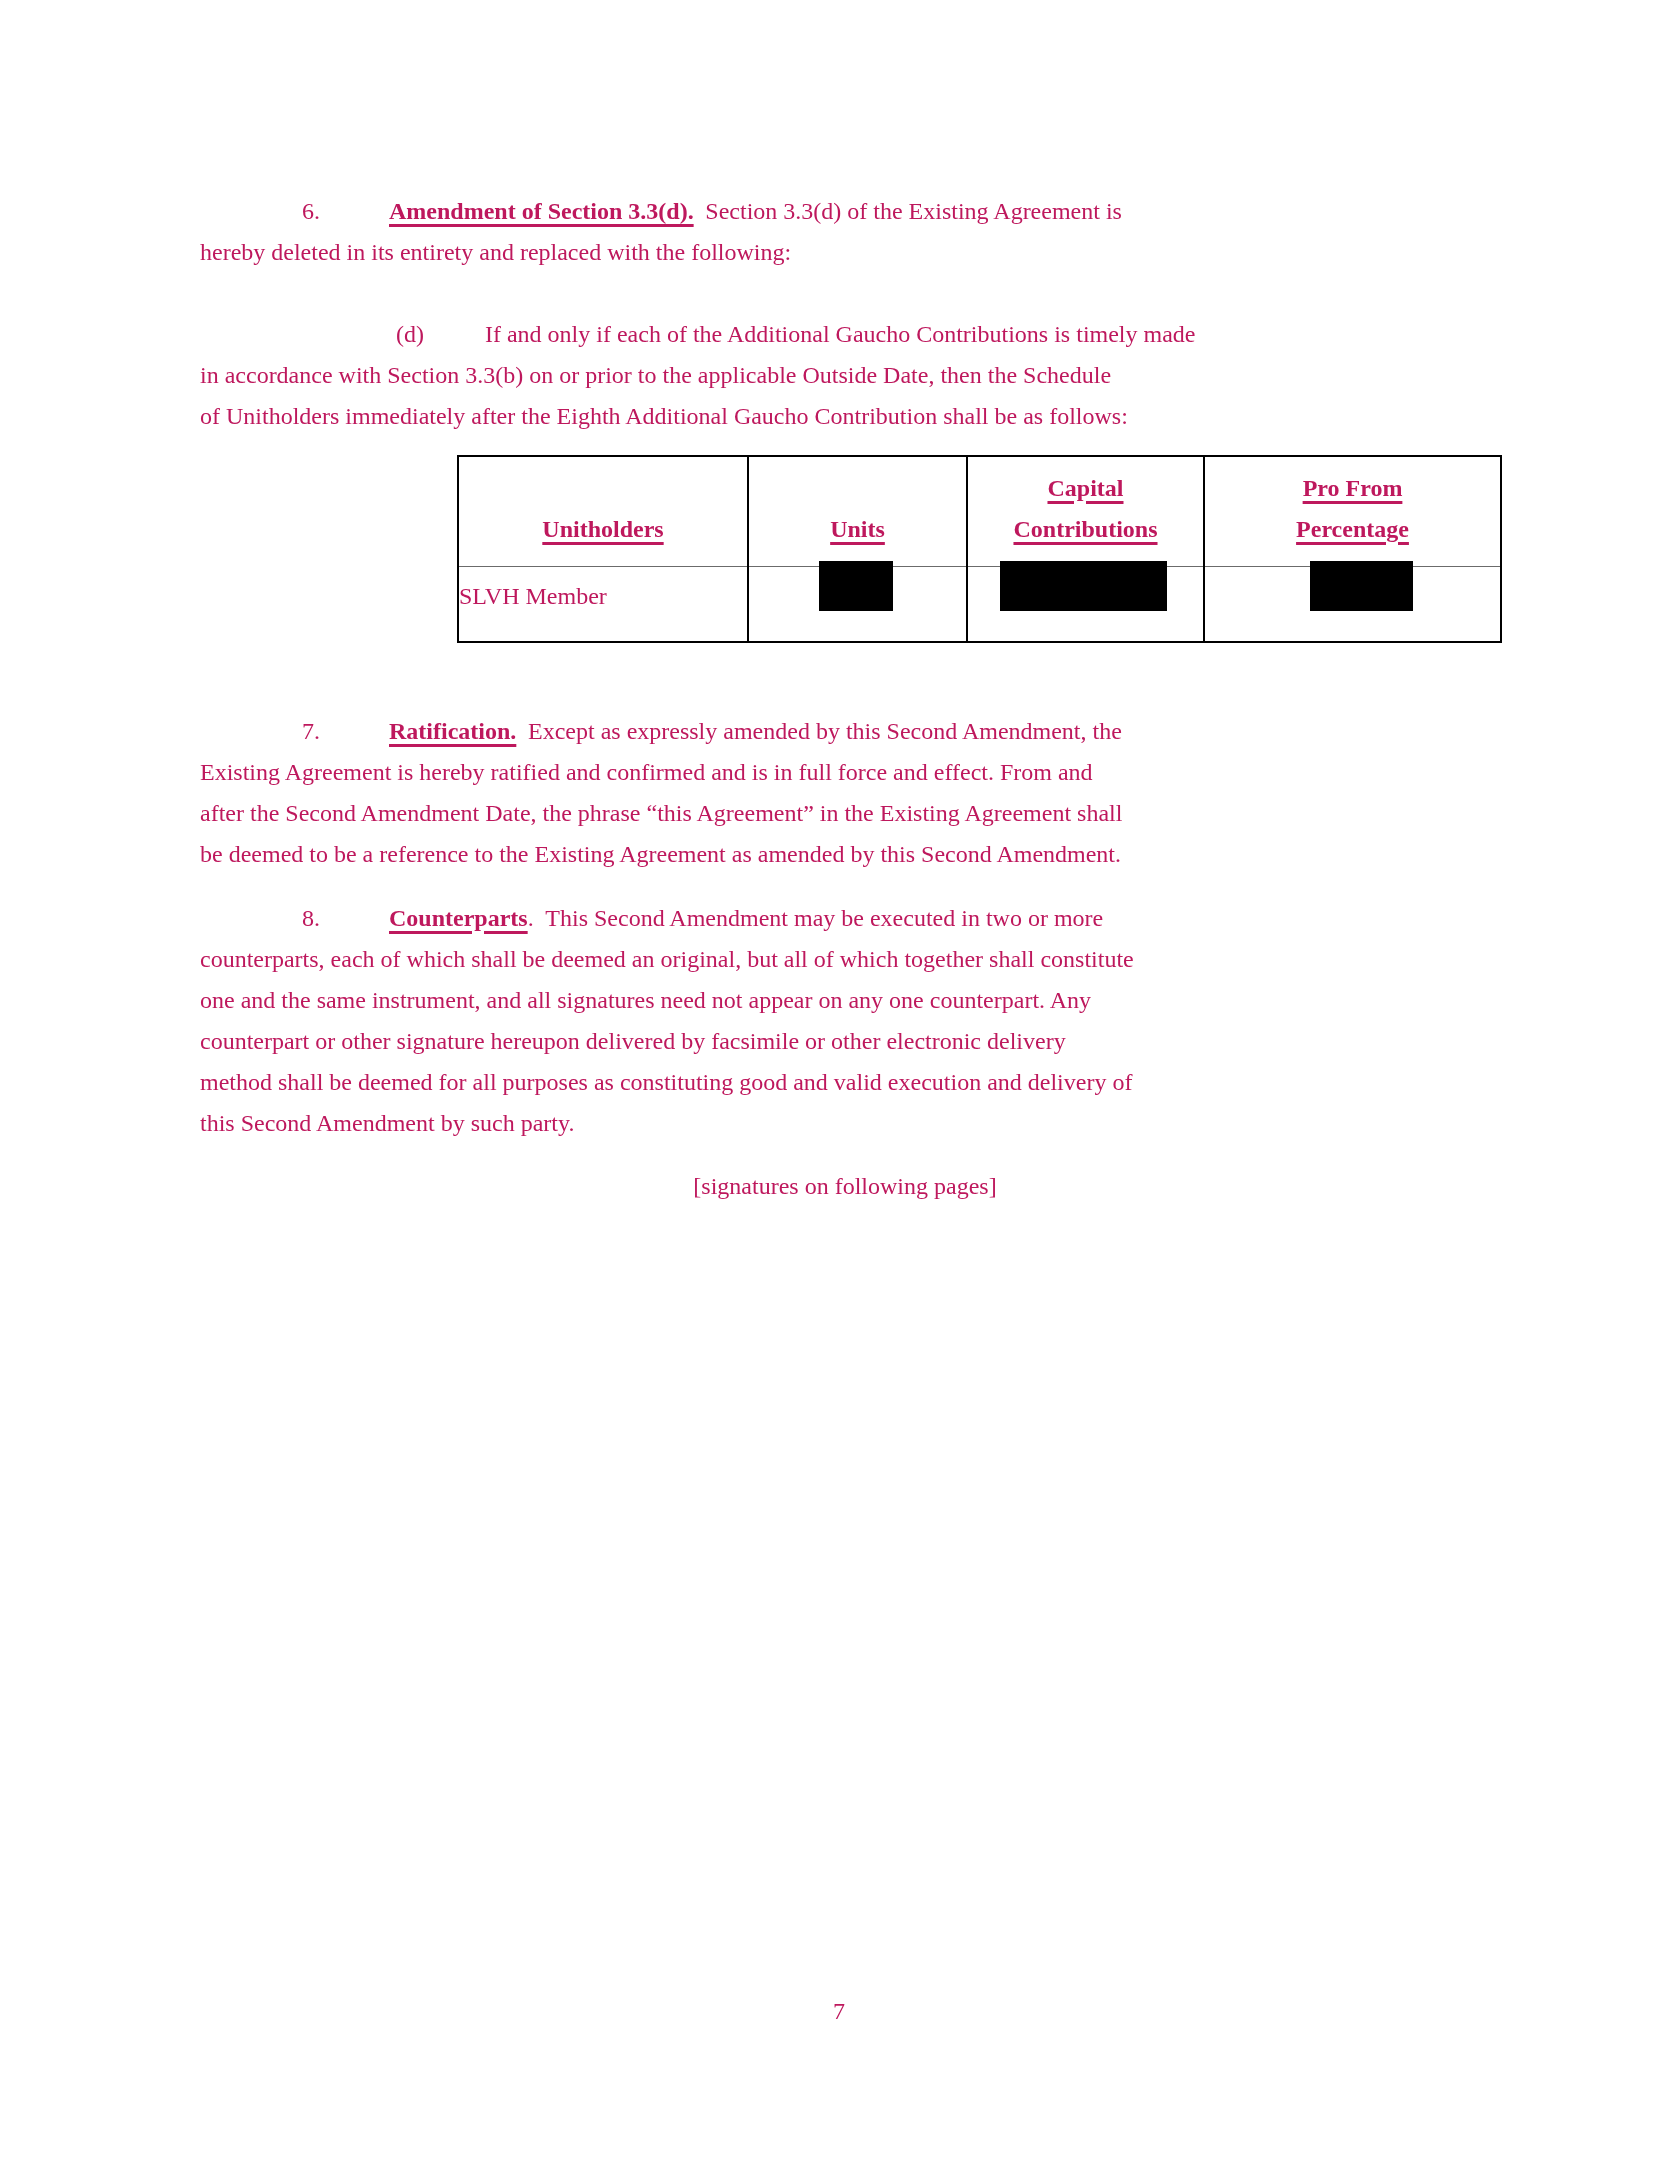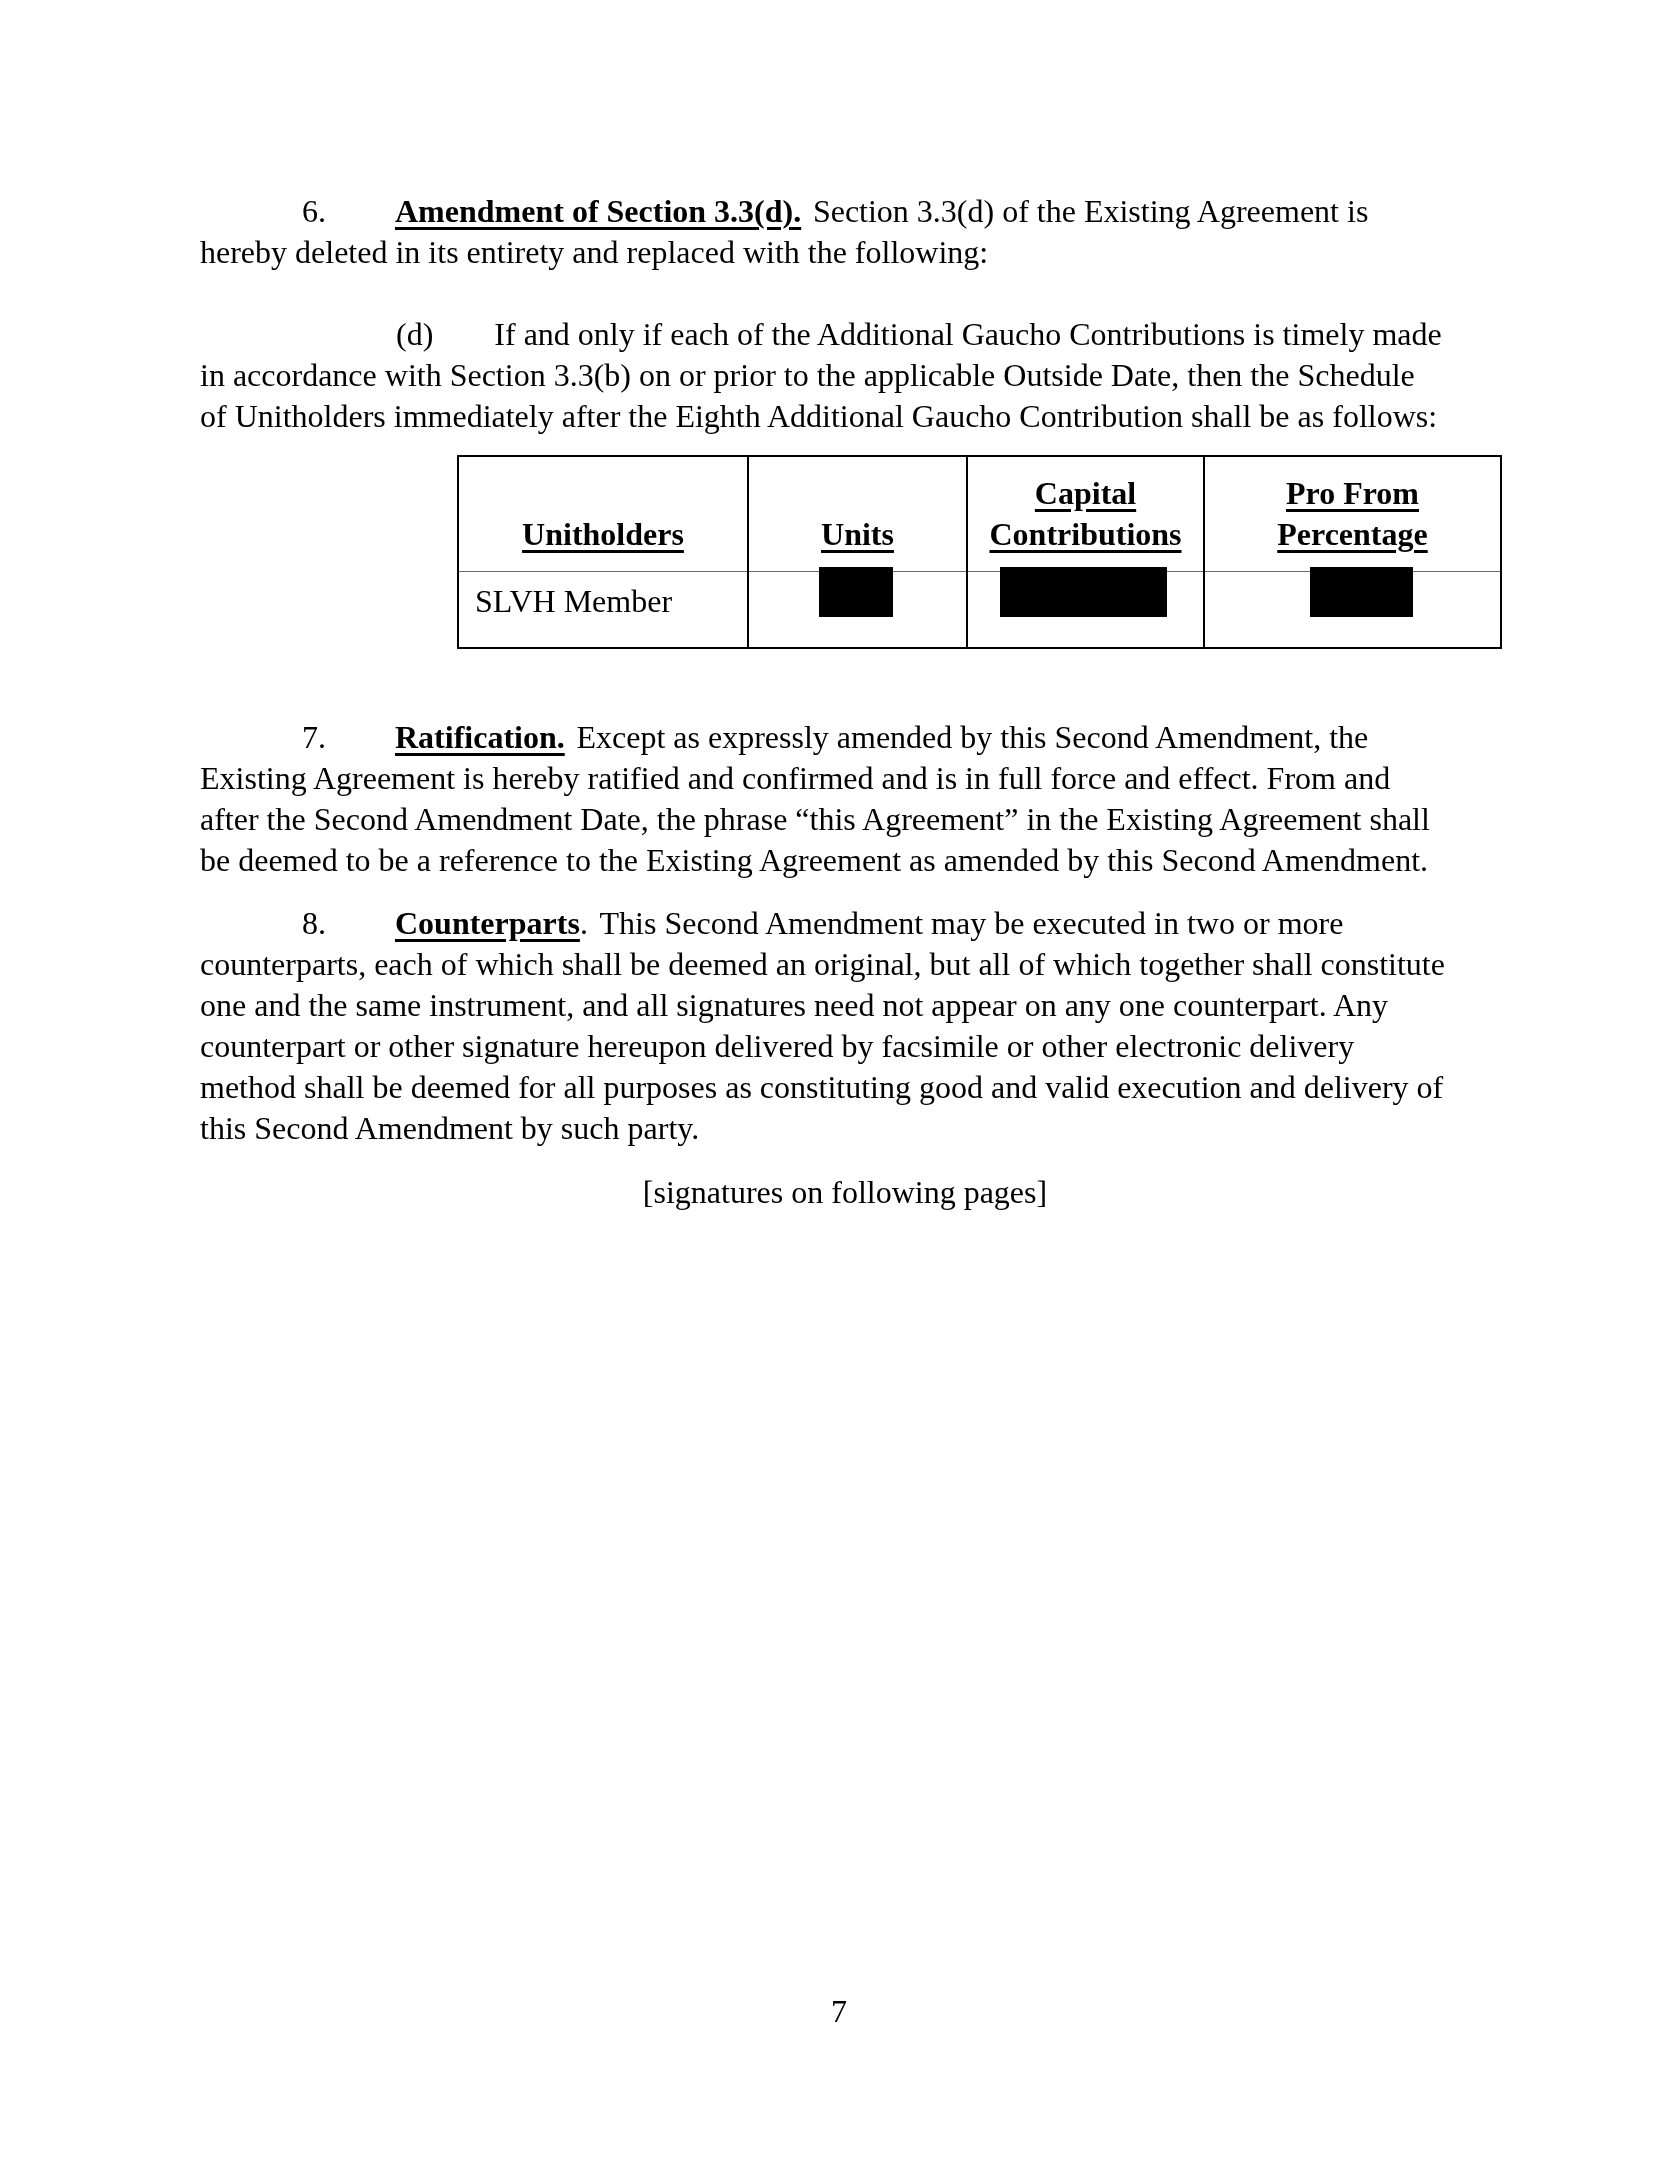--- a/index.html
+++ b/index.html
@@ -2,23 +2,23 @@
 <html style="font-size:14.4px"><head>
 <meta charset="utf-8">
 <style>
   html, body { margin: 0; padding: 0; background: #ffffff; }
 
   .page {
     position: relative;
     width: 1678px;
     height: 2175px;
     background: #ffffff;
-    color: #000000;
+    color: #be185d;
     font-family: "Liberation Serif", "DejaVu Serif", serif;
-    font-size: 32px;
+    font-size: 24px;
     line-height: 41px;
     overflow: hidden;
   }
 
   .doc {
     position: absolute;
     left: 200px;
     top: 191px;
     width: 1355px;
   }
@@ -48,21 +48,21 @@
   }
   table.unitholders col.c1 { width: 290px; }
   table.unitholders col.c2 { width: 219px; }
   table.unitholders col.c3 { width: 237px; }
   table.unitholders col.c4 { width: 297px; }
 
   table.unitholders th,
   table.unitholders td {
     border-left: 2.3px solid #000000;
     border-right: 2.3px solid #000000;
-    padding: 16px;
+    padding: 0;
   }
   table.unitholders thead tr { height: 110px; }
   table.unitholders thead th {
     vertical-align: bottom;
     padding-bottom: 16px;
     text-align: center;
     font-weight: bold;
     white-space: pre-line;
     text-decoration: underline;
     text-decoration-thickness: 3.2px;

